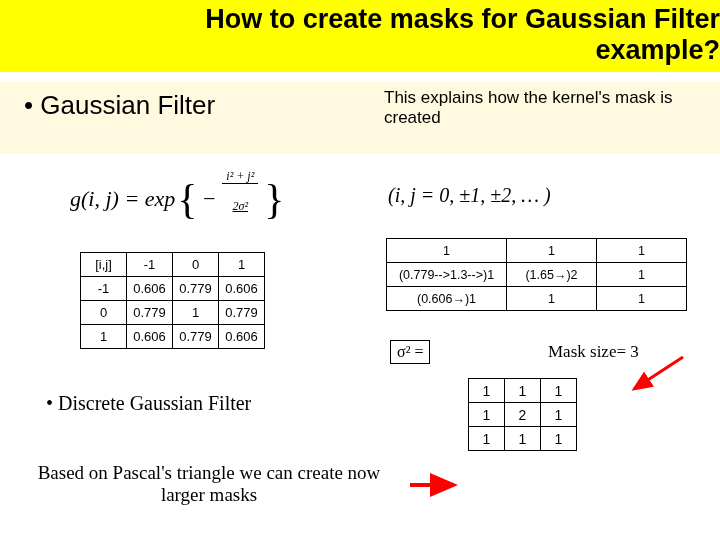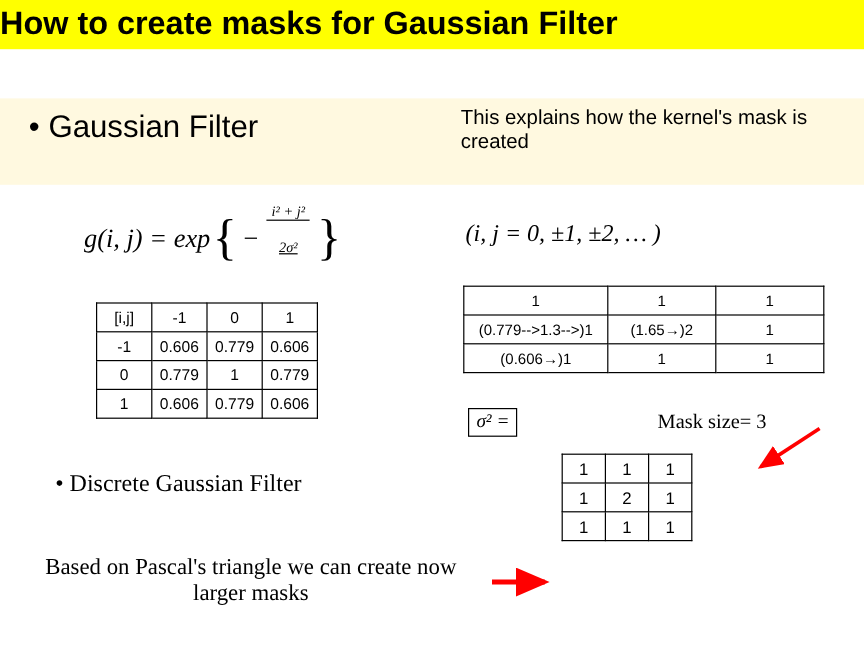--- a/index.html
+++ b/index.html
@@ -9,21 +9,21 @@
     height: 540px;
     background: #fff;
     font-family: Arial, sans-serif;
     position: relative;
     overflow: hidden;
   }
   .title-band {
     background: #ffff00;
     width: 100%;
     padding: 4px 0 6px 0;
-    text-align: left;
+    text-align: right;
     font-size: 27px;
     font-weight: bold;
     color: #000;
     line-height: 1.15;
   }
   .bullet1-band {
     background: #fff9e0;
     width: 100%;
     position: absolute;
     top: 82px;
@@ -101,21 +101,20 @@
     top: 340px;
     left: 390px;
     display: flex;
     align-items: center;
     gap: 8px;
   }
   .sigma2 .box {
     border: 1px solid #000;
     padding: 2px 6px;
     font-family: "Times New Roman", serif;
-    font-style: italic;
     font-size: 16px;
   }
   .masksize {
     position: absolute;
     top: 342px;
     left: 548px;
     font-family: "Times New Roman", serif;
     font-size: 17px;
   }
   .bullet2 {
@@ -140,20 +139,21 @@
   .arrow {
     position: absolute;
   }
   .arrow svg { overflow: visible; }
 </style>
 </head>
 <body>
 
 <div class="title-band">
   <span>How to create masks for Gaussian Filter</span><br>
+  <span>example?</span>
 </div>
 
 <div class="bullet1-band">
   <div class="bullet1">• Gaussian Filter</div>
   <div class="note">This explains how the kernel's mask is created</div>
 </div>
 
 <div class="formula">
   <span>g(i, j) = exp</span>
   <span class="brace-l">{</span>

